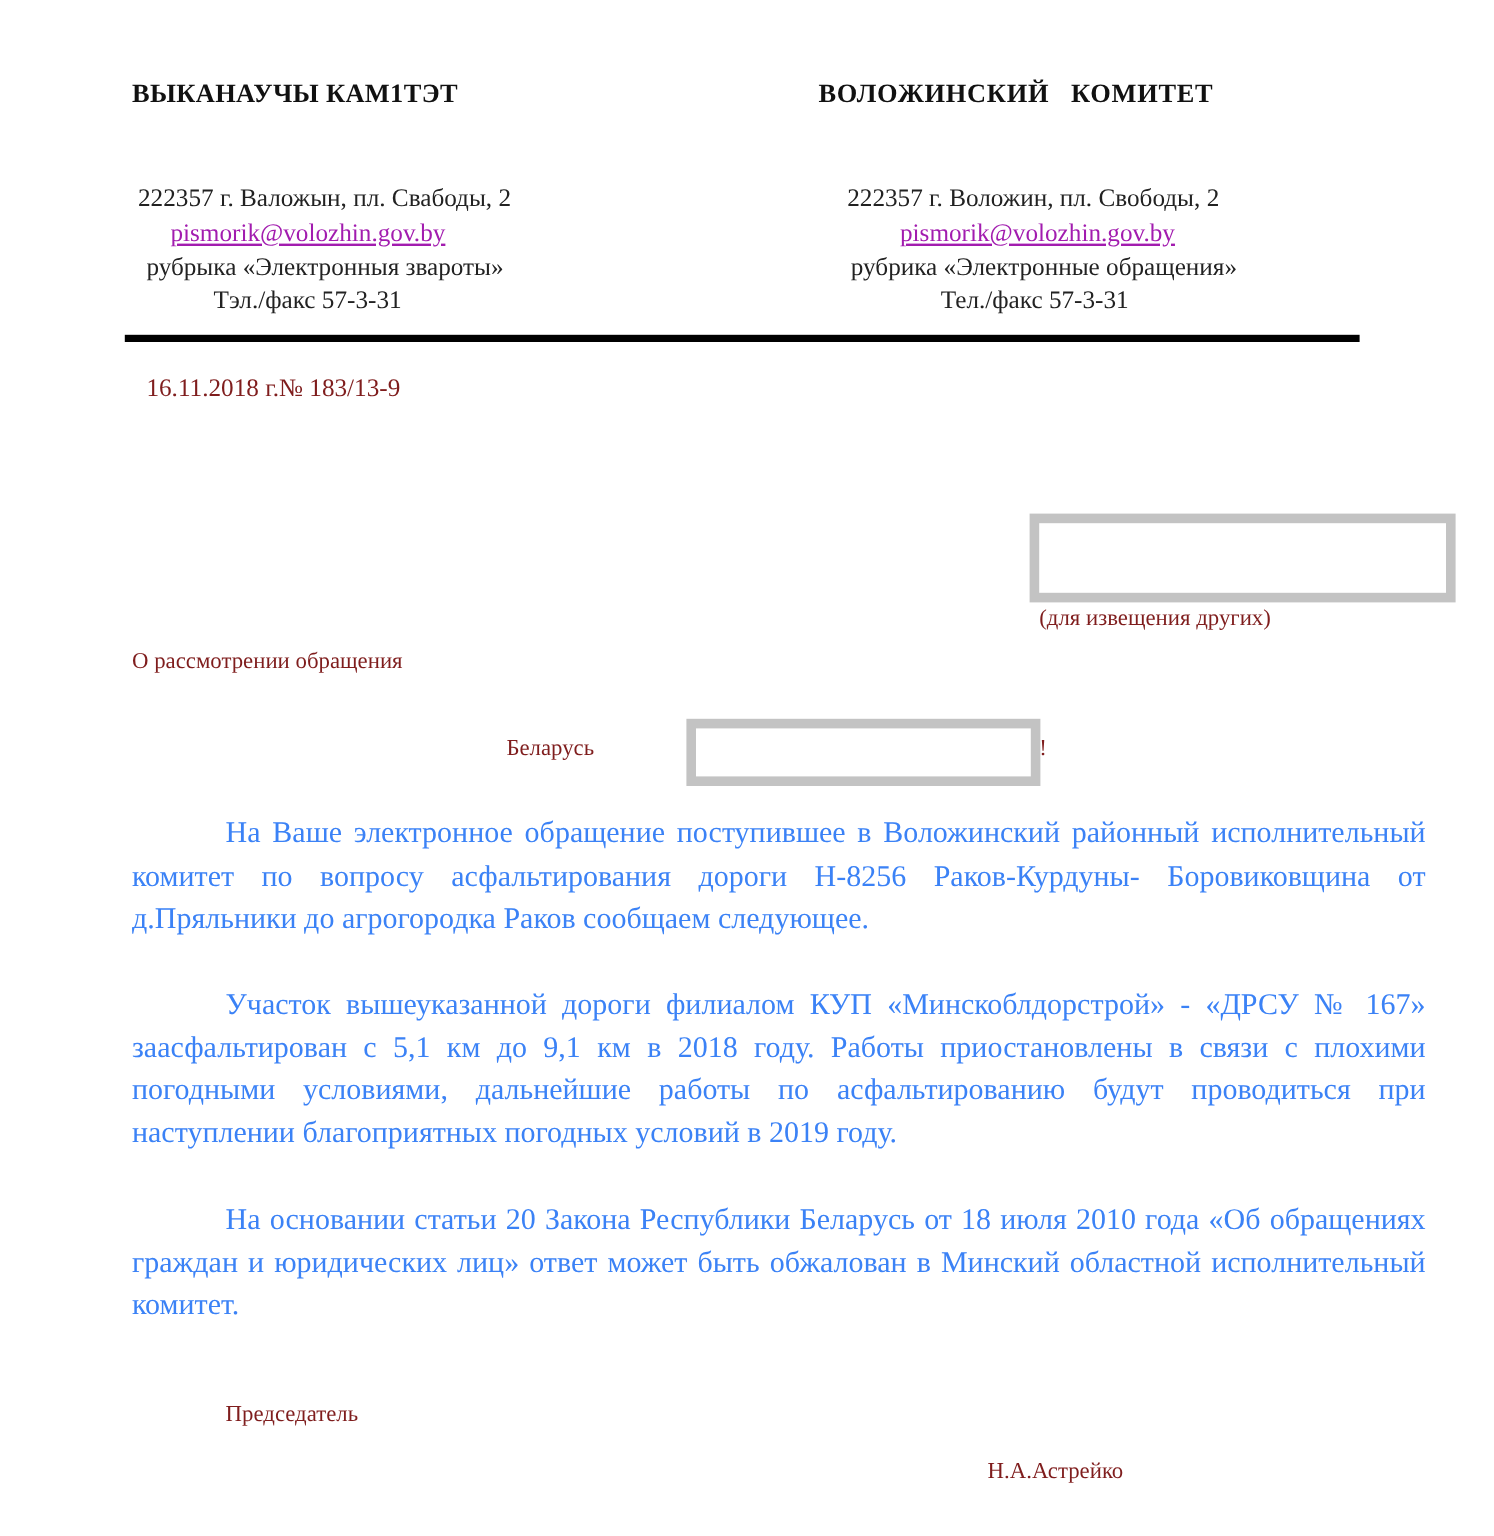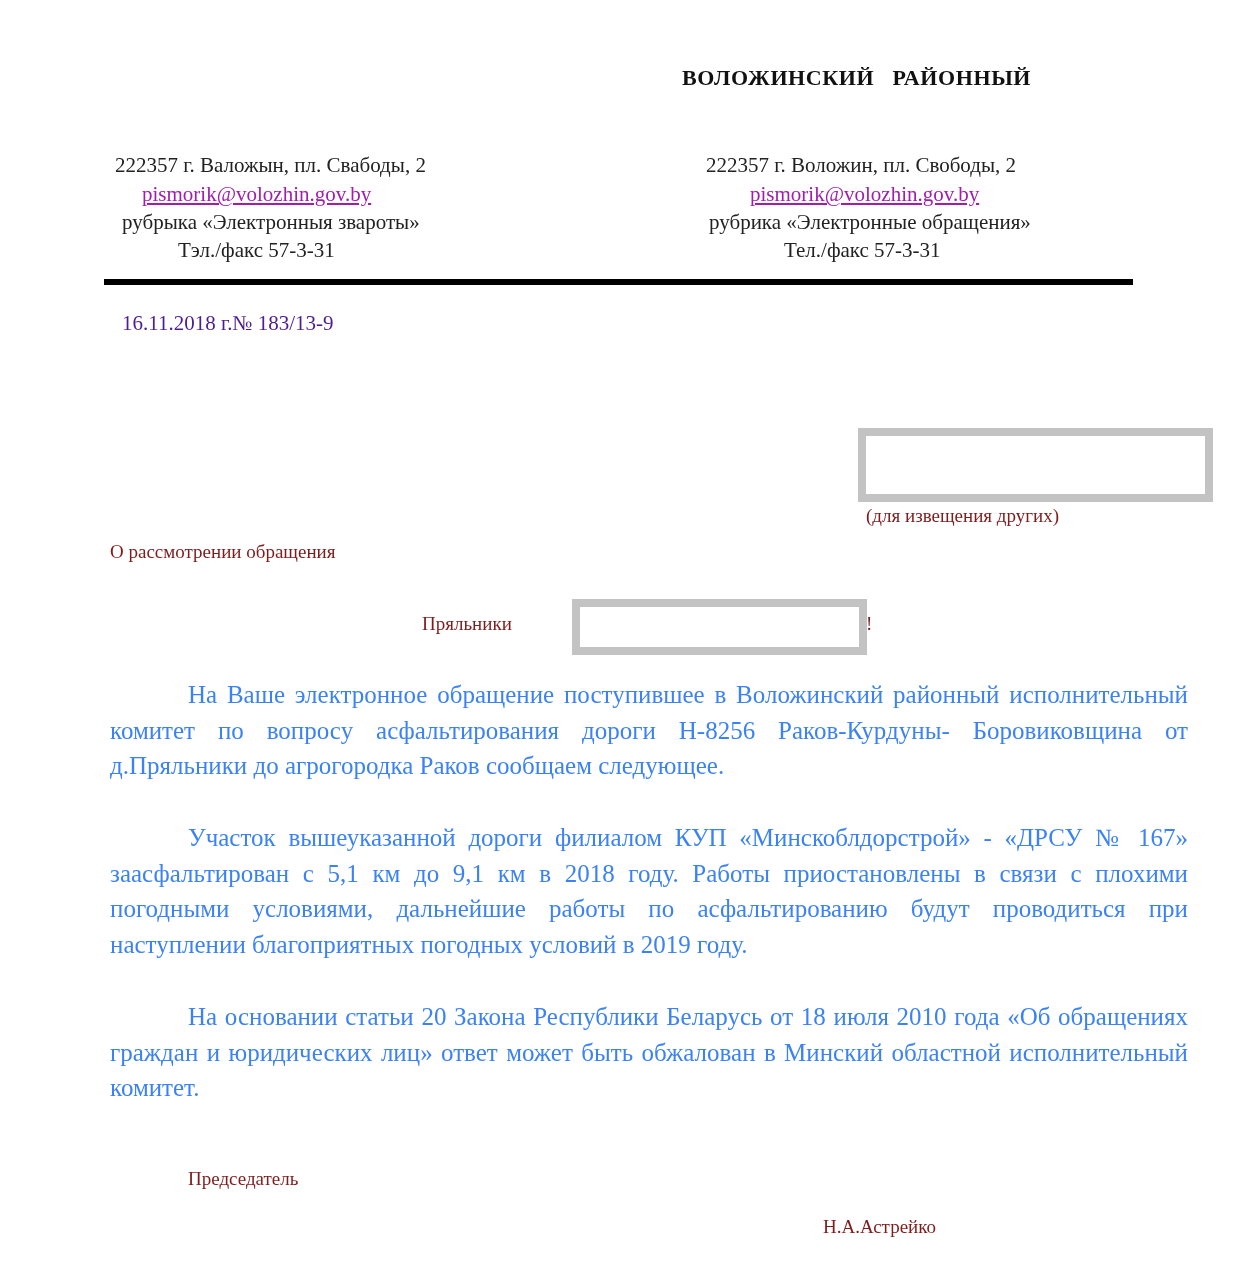--- a/index.html
+++ b/index.html
@@ -43,21 +43,21 @@
       top: 279px;
       width: 1029px;
       height: 6px;
       background: #000;
     }
 
     .regno {
       left: 122px;
       top: 311px;
       font-size: 21px;
-      color: #4c1d95;
+      color: #7f1d1d;
     }
 
     .redact {
       position: absolute;
       border: 8px solid #c3c3c3;
       background: #ffffff;
       box-sizing: border-box;
     }
 
     .body-text {
@@ -75,50 +75,51 @@
       line-height: 35.6px;
       color: #3b82f6;
       text-indent: 78px;
       margin: 0;
     }
   </style>
 </head>
 <body>
 
 <div class="abs hdr-title hdr-left-title">
+  <div>ВЫКАНАУЧЫ КАМ1ТЭТ</div>
 </div>
 
 <div class="abs addr" style="left:115px; top:151px;">222357 г. Валожын, пл. Свабоды, 2</div>
 <div class="abs addr" style="left:142px; top:180px;">
   <a href="#">pismorik@volozhin.gov.by</a>
 </div>
 <div class="abs addr" style="left:122px; top:208px;">рубрыка «Электронныя звароты»</div>
 <div class="abs addr" style="left:178px; top:236px;">Тэл./факс 57-3-31</div>
 
 <div class="abs hdr-title hdr-right-title">
-  <div style="white-space:pre;">ВОЛОЖИНСКИЙ   РАЙОННЫЙ</div>
+  <div style="white-space:pre;">ВОЛОЖИНСКИЙ   КОМИТЕТ</div>
 </div>
 
 <div class="abs addr" style="left:706px; top:151px;">222357 г. Воложин, пл. Свободы, 2</div>
 <div class="abs addr" style="left:750px; top:180px;">
   <a href="#">pismorik@volozhin.gov.by</a>
 </div>
 <div class="abs addr" style="left:709px; top:208px;">рубрика «Электронные обращения»</div>
 <div class="abs addr" style="left:784px; top:236px;">Тел./факс 57-3-31</div>
 
 <div class="rule"></div>
 
 <div class="abs regno">16.11.2018 г.№ 183/13-9</div>
 
 <div class="redact" style="left:858px; top:428px; width:355px; height:74px;"></div>
 <div class="abs body-text" style="left:866px; top:498px;">(для извещения других)</div>
 
 <div class="abs body-text" style="left:110px; top:534px;">О рассмотрении обращения</div>
 
-<div class="abs body-text" style="left:422px; top:606px;">Пряльники</div>
+<div class="abs body-text" style="left:422px; top:606px;">Беларусь</div>
 <div class="redact" style="left:572px; top:599px; width:295px; height:56px;"></div>
 <div class="abs body-text" style="left:866px; top:606px;">!</div>
 
 <p class="para" style="top:677px;">На Ваше электронное обращение поступившее в Воложинский районный исполнительный комитет по вопросу  асфальтирования  дороги Н-8256 Раков-Курдуны- Боровиковщина от д.Пряльники до агрогородка Раков сообщаем следующее.</p>
 <p class="para" style="top:820px;">Участок вышеуказанной дороги филиалом КУП «Минскоблдорстрой» - «ДРСУ № 167» заасфальтирован с 5,1 км до 9,1 км в 2018 году. Работы приостановлены в связи с плохими погодными условиями, дальнейшие работы по асфальтированию будут проводиться при наступлении благоприятных погодных условий в 2019 году.</p>
 <p class="para" style="top:999px;">На основании статьи 20 Закона Республики Беларусь от 18 июля 2010 года «Об обращениях граждан и юридических лиц» ответ может быть обжалован в Минский областной исполнительный комитет.</p>
 
 <div class="abs body-text" style="left:188px; top:1161px;">Председатель</div>
 <div class="abs body-text" style="left:823px; top:1161px;margin-top:48px;">Н.А.Астрейко</div>
 

